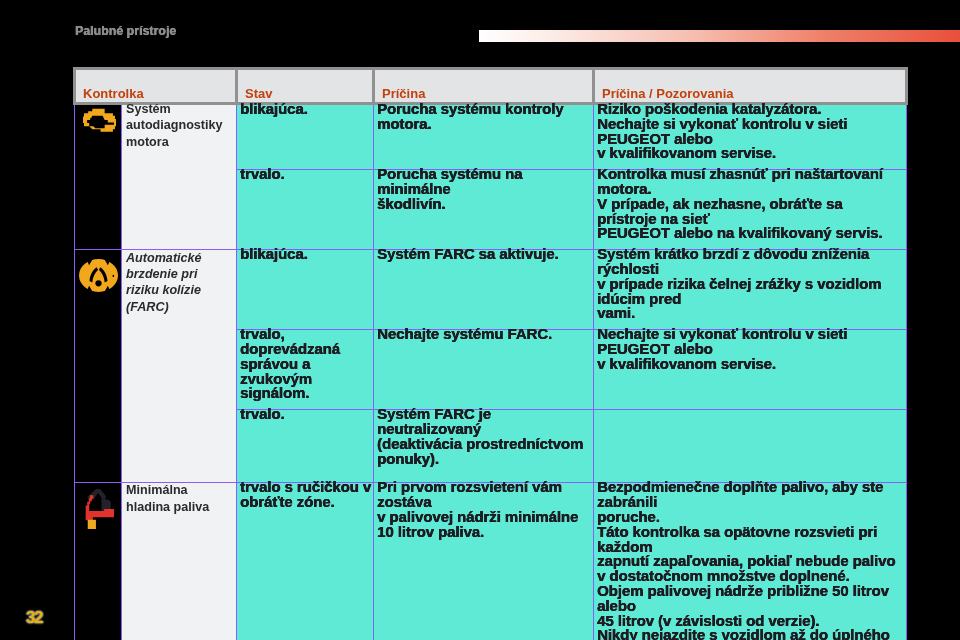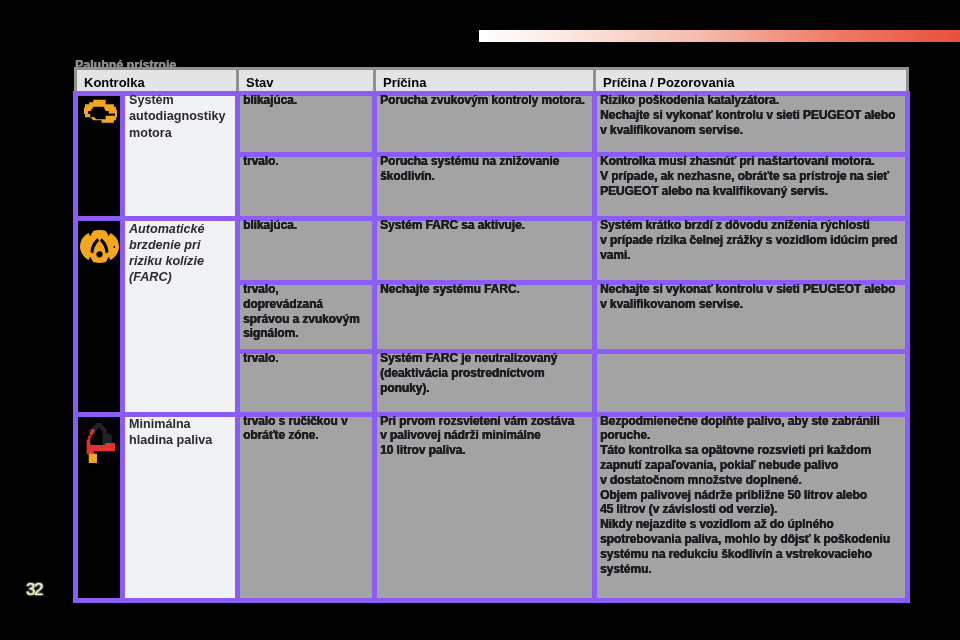--- a/index.html
+++ b/index.html
@@ -1,46 +1,46 @@
 <!DOCTYPE html>
 <html><head>
 <meta charset="utf-8">
 <style>
   html,body{margin:0;padding:0;}
   body{width:960px;height:640px;background:#000;overflow:hidden;
        font-family:"Liberation Sans",sans-serif;}
   .page{position:relative;width:960px;height:640px;}
-  .chapter-title{position:absolute;left:75px;top:24px;font-size:12.2px;font-weight:bold;color:#8a8c8e;letter-spacing:.1px;text-shadow:0 0 0.7px #8a8c8e,0.4px 0 0.6px #8a8c8e;margin-top:34px;}
+  .chapter-title{position:absolute;left:75px;top:24px;font-size:12.2px;font-weight:bold;color:#8a8c8e;letter-spacing:.1px;text-shadow:0 0 0.7px #8a8c8e,0.4px 0 0.6px #8a8c8e;}
   .grad-bar{position:absolute;left:479px;top:30px;width:481px;height:11.5px;
             background:linear-gradient(to right,#ffffff 0%,#fdf0ec 12%,#f6bdae 45%,#ef7f69 72%,#e8503c 100%);}
   table.t{position:absolute;left:73px;top:67px;width:832px;border-collapse:collapse;table-layout:fixed;}
-  table.t td{border:5px solid #8b5cf6;vertical-align:top;}
+  table.t td{border:1px solid #8b5cf6;vertical-align:top;}
   table.t th{border:3px solid #919191;vertical-align:middle;}
-  th{background:#e3e4e6;color:#000000;font-size:13px;font-weight:bold;text-align:left;padding:4px 0 1px 7px;height:25px;box-sizing:border-box;}
+  th{background:#e3e4e6;color:#c2410c;font-size:13px;font-weight:bold;text-align:left;padding:16px 0 1px 7px;height:25px;box-sizing:border-box;}
   td.icon{background:#000;width:47px;}
   td.name{background:#f1f2f3;color:#2b2a2e;font-size:12.6px;font-weight:bold;line-height:16.3px;padding:0 8px 4px 4px;}
-  td.dark{background:#a3a3a3;color:#1e1c22;text-shadow:0 0 0.6px #1e1c22,0.4px 0 0.5px #1e1c22;font-size:12px;font-weight:bold;line-height:14.8px;padding:0 1px 8px 3px;white-space:pre-line;letter-spacing:-0.08px;}
+  td.dark{background:#5eead4;color:#1e1c22;text-shadow:0 0 0.6px #1e1c22,0.4px 0 0.5px #1e1c22;font-size:15px;font-weight:bold;line-height:14.8px;padding:0 1px 8px 3px;white-space:pre-line;letter-spacing:-0.08px;}
   td.name{white-space:pre-line;}
   .ico{display:flex;align-items:flex-start;justify-content:center;}
   tbody tr:nth-child(1) .ico{padding-top:1px;padding-left:2px;}
   tbody tr:nth-child(3) .ico{padding-top:8px;padding-left:0px;}
   tbody tr:nth-child(6) .ico{padding-top:5px;padding-left:1px;}
   tbody tr:nth-child(3) td.name>span{margin-top:-0.5px;font-style:italic;}
   tbody tr:nth-child(6) td.name>span{margin-top:-1px;}
   td.dark>span{display:block;margin-top:-3px;}
   td.name>span{display:block;margin-top:-4px;}
   tbody tr:nth-child(1){height:61px}
   tbody tr:nth-child(2){height:64px}
   tbody tr:nth-child(3){height:64px}
   tbody tr:nth-child(4){height:55px}
   tbody tr:nth-child(5){height:40px}
   tbody tr:nth-child(5) td{padding-bottom:16px}
   tbody tr:nth-child(6) td{padding-bottom:22px}
   tbody tr:nth-child(6){height:152px}
-  .pageno{position:absolute;left:26px;top:583px;color:#fef9c3;font-size:17px;font-weight:normal;line-height:13px;letter-spacing:-1.5px;text-shadow:0 0 1.6px #8f9093,0 0 2.2px #8f9093,0.5px 0 1.6px #8f9093,-0.5px 0 1.6px #8f9093;}
+  .pageno{position:absolute;left:26px;top:611px;color:#eab308;font-size:17px;font-weight:bold;line-height:13px;letter-spacing:-1.5px;text-shadow:0 0 1.6px #8f9093,0 0 2.2px #8f9093,0.5px 0 1.6px #8f9093,-0.5px 0 1.6px #8f9093;}
   .wm{position:absolute;left:680px;top:609px;color:#8a8a8a;font-size:27.5px;line-height:27px;text-shadow:0 0 0.8px #8a8a8a;}
 </style>
 </head>
 <body>
 
 <div class="page">
   <div class="chapter-title">Palubné prístroje</div>
   <div class="grad-bar"></div>
   <table class="t">
     <colgroup>
@@ -62,28 +62,28 @@
         <tr>
           <td class="icon" rowspan="2">
             <div class="ico">
               <svg viewBox="0 0 64 52" width="33" height="27">
                 <path fill="#f2a81d" fill-rule="evenodd" d="M18 3 h24 v9 h16 v5 h4 v6 h2 v14 h-2 v6 h-4 v5 H34 v-5 H18 l-6-6 H2 v-6 H0 V18 h2 v-6 h8 V8 h8z M18 17 h20 l4 8 h6 v5 h12 v4 H42 v7 H24 l-4-4 h-8 v-6 h-4 v-6 h6 v-4 h2z"></path>
               </svg>
             </div>
           </td>
           <td class="name" rowspan="2"><span>Systém autodiagnostiky motora</span></td>
           <td class="dark"><span>blikajúca.</span></td>
-          <td class="dark"><span>Porucha zvukovým kontroly motora.</span></td>
+          <td class="dark"><span>Porucha systému kontroly motora.</span></td>
           <td class="dark"><span>Riziko poškodenia katalyzátora.
 Nechajte si vykonať kontrolu v sieti PEUGEOT alebo
 v kvalifikovanom servise.</span></td>
         </tr>
         <tr>
           <td class="dark"><span>trvalo.</span></td>
-          <td class="dark"><span>Porucha systému na znižovanie
+          <td class="dark"><span>Porucha systému na minimálne
 škodlivín.</span></td>
           <td class="dark"><span>Kontrolka musí zhasnúť pri naštartovaní motora.
 V prípade, ak nezhasne, obráťte sa prístroje na sieť
 PEUGEOT alebo na kvalifikovaný servis.</span></td>
         </tr>
         <tr>
           <td class="icon" rowspan="3">
             <div class="ico">
               <svg viewBox="0 0 100 84" width="39" height="33">
                 <path fill="#f2a81d" d="M50 0 C76 0 100 18 100 42 C100 66 76 84 50 84 C24 84 0 66 0 42 C0 18 24 0 50 0 Z"></path>

